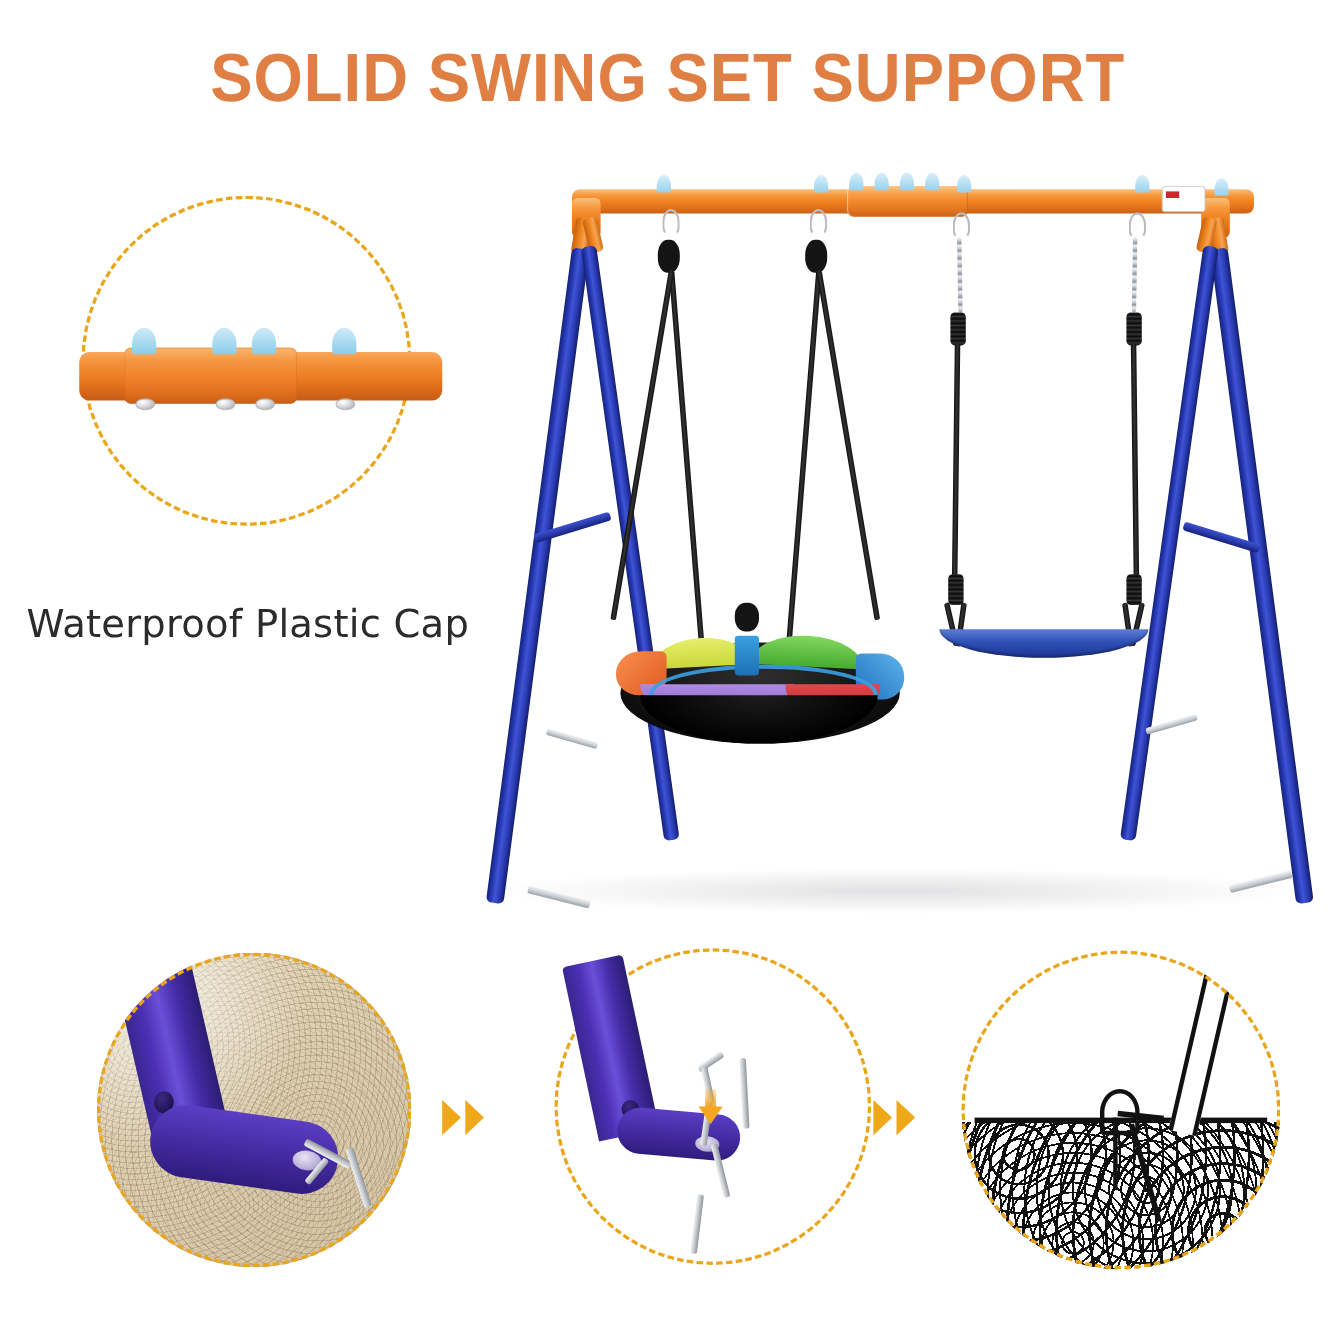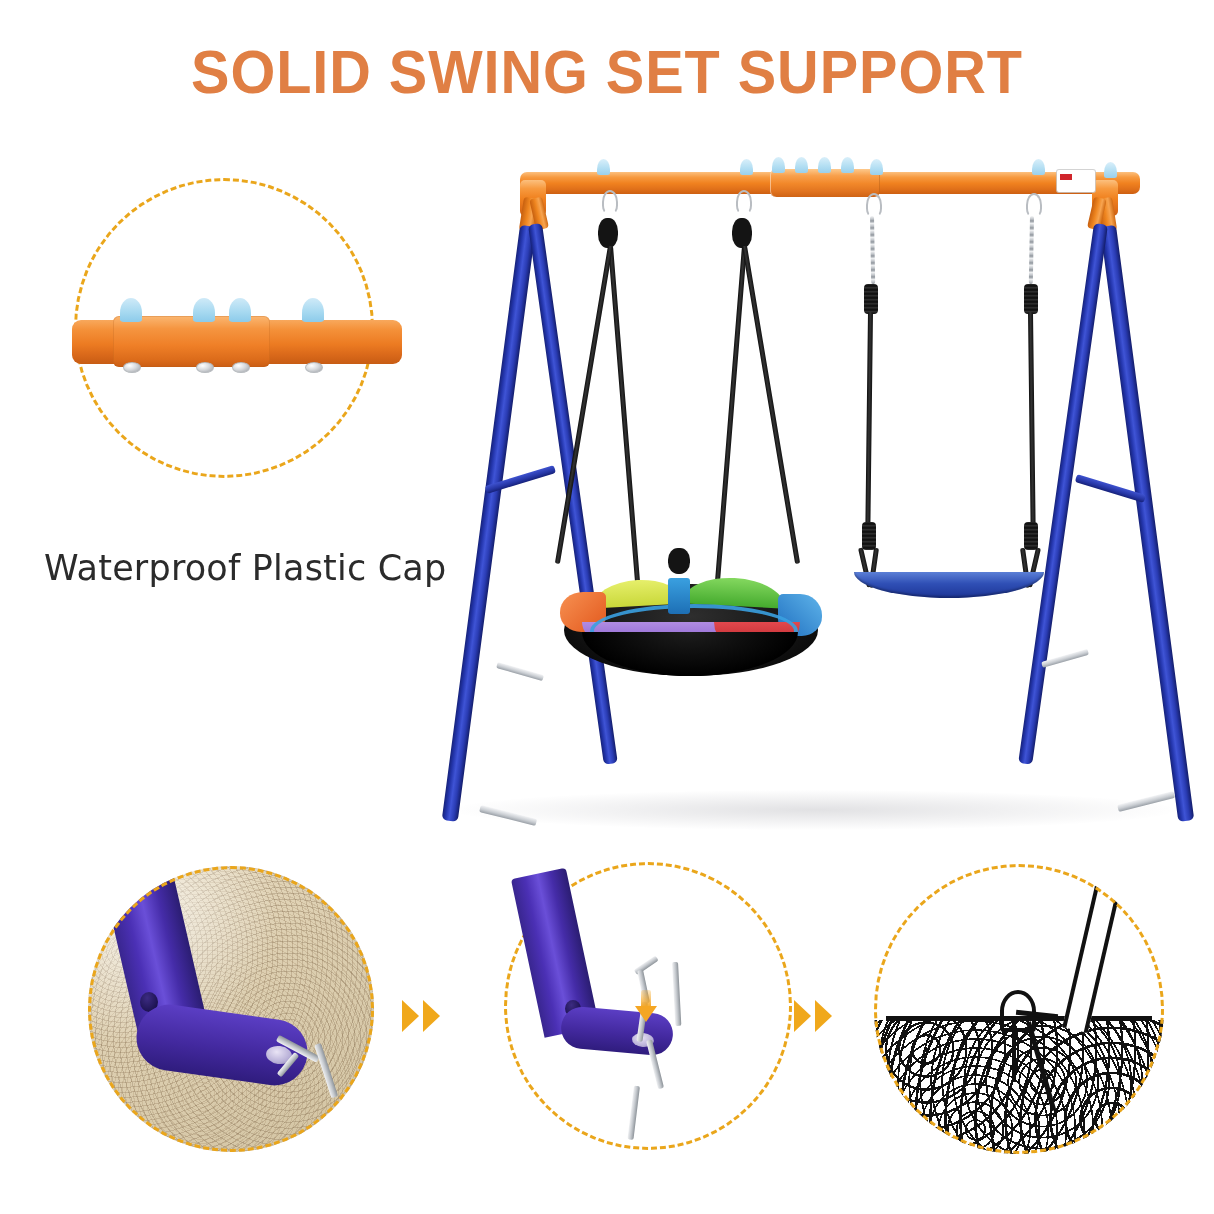--- a/index.html
+++ b/index.html
@@ -298,21 +298,21 @@
     <div class="plastic-cap" style="left:120px; top:298px; width:22px; height:24px;"></div>
     <div class="plastic-cap" style="left:193px; top:298px; width:22px; height:24px;"></div>
     <div class="plastic-cap" style="left:229px; top:298px; width:22px; height:24px;"></div>
     <div class="plastic-cap" style="left:302px; top:298px; width:22px; height:24px;"></div>
 
     <div class="bolt" style="left:123px; top:362px; width:16px; height:9px;"></div>
     <div class="bolt" style="left:196px; top:362px; width:16px; height:9px;"></div>
     <div class="bolt" style="left:232px; top:362px; width:16px; height:9px;"></div>
     <div class="bolt" style="left:305px; top:362px; width:16px; height:9px;"></div>
 
-    <div class="caption" style="left:44px; top:548px;">Waterproof Plastic Cap</div>
+    <div class="caption" style="left:24px; top:548px;">Waterproof Plastic Cap</div>
   </div>
 
   <div>
 
     <div class="shadow-ellipse" style="left:455px; top:790px; width:720px; height:40px;"></div>
 
     <div class="beam" style="left:520px; top:172px; width:620px; height:22px;"></div>
     <div class="beam-sleeve" style="left:770px; top:169px; width:110px; height:28px;"></div>
 
     <div class="beam" style="left:520px; top:180px; width:26px; height:36px; border-radius:5px;"></div>

